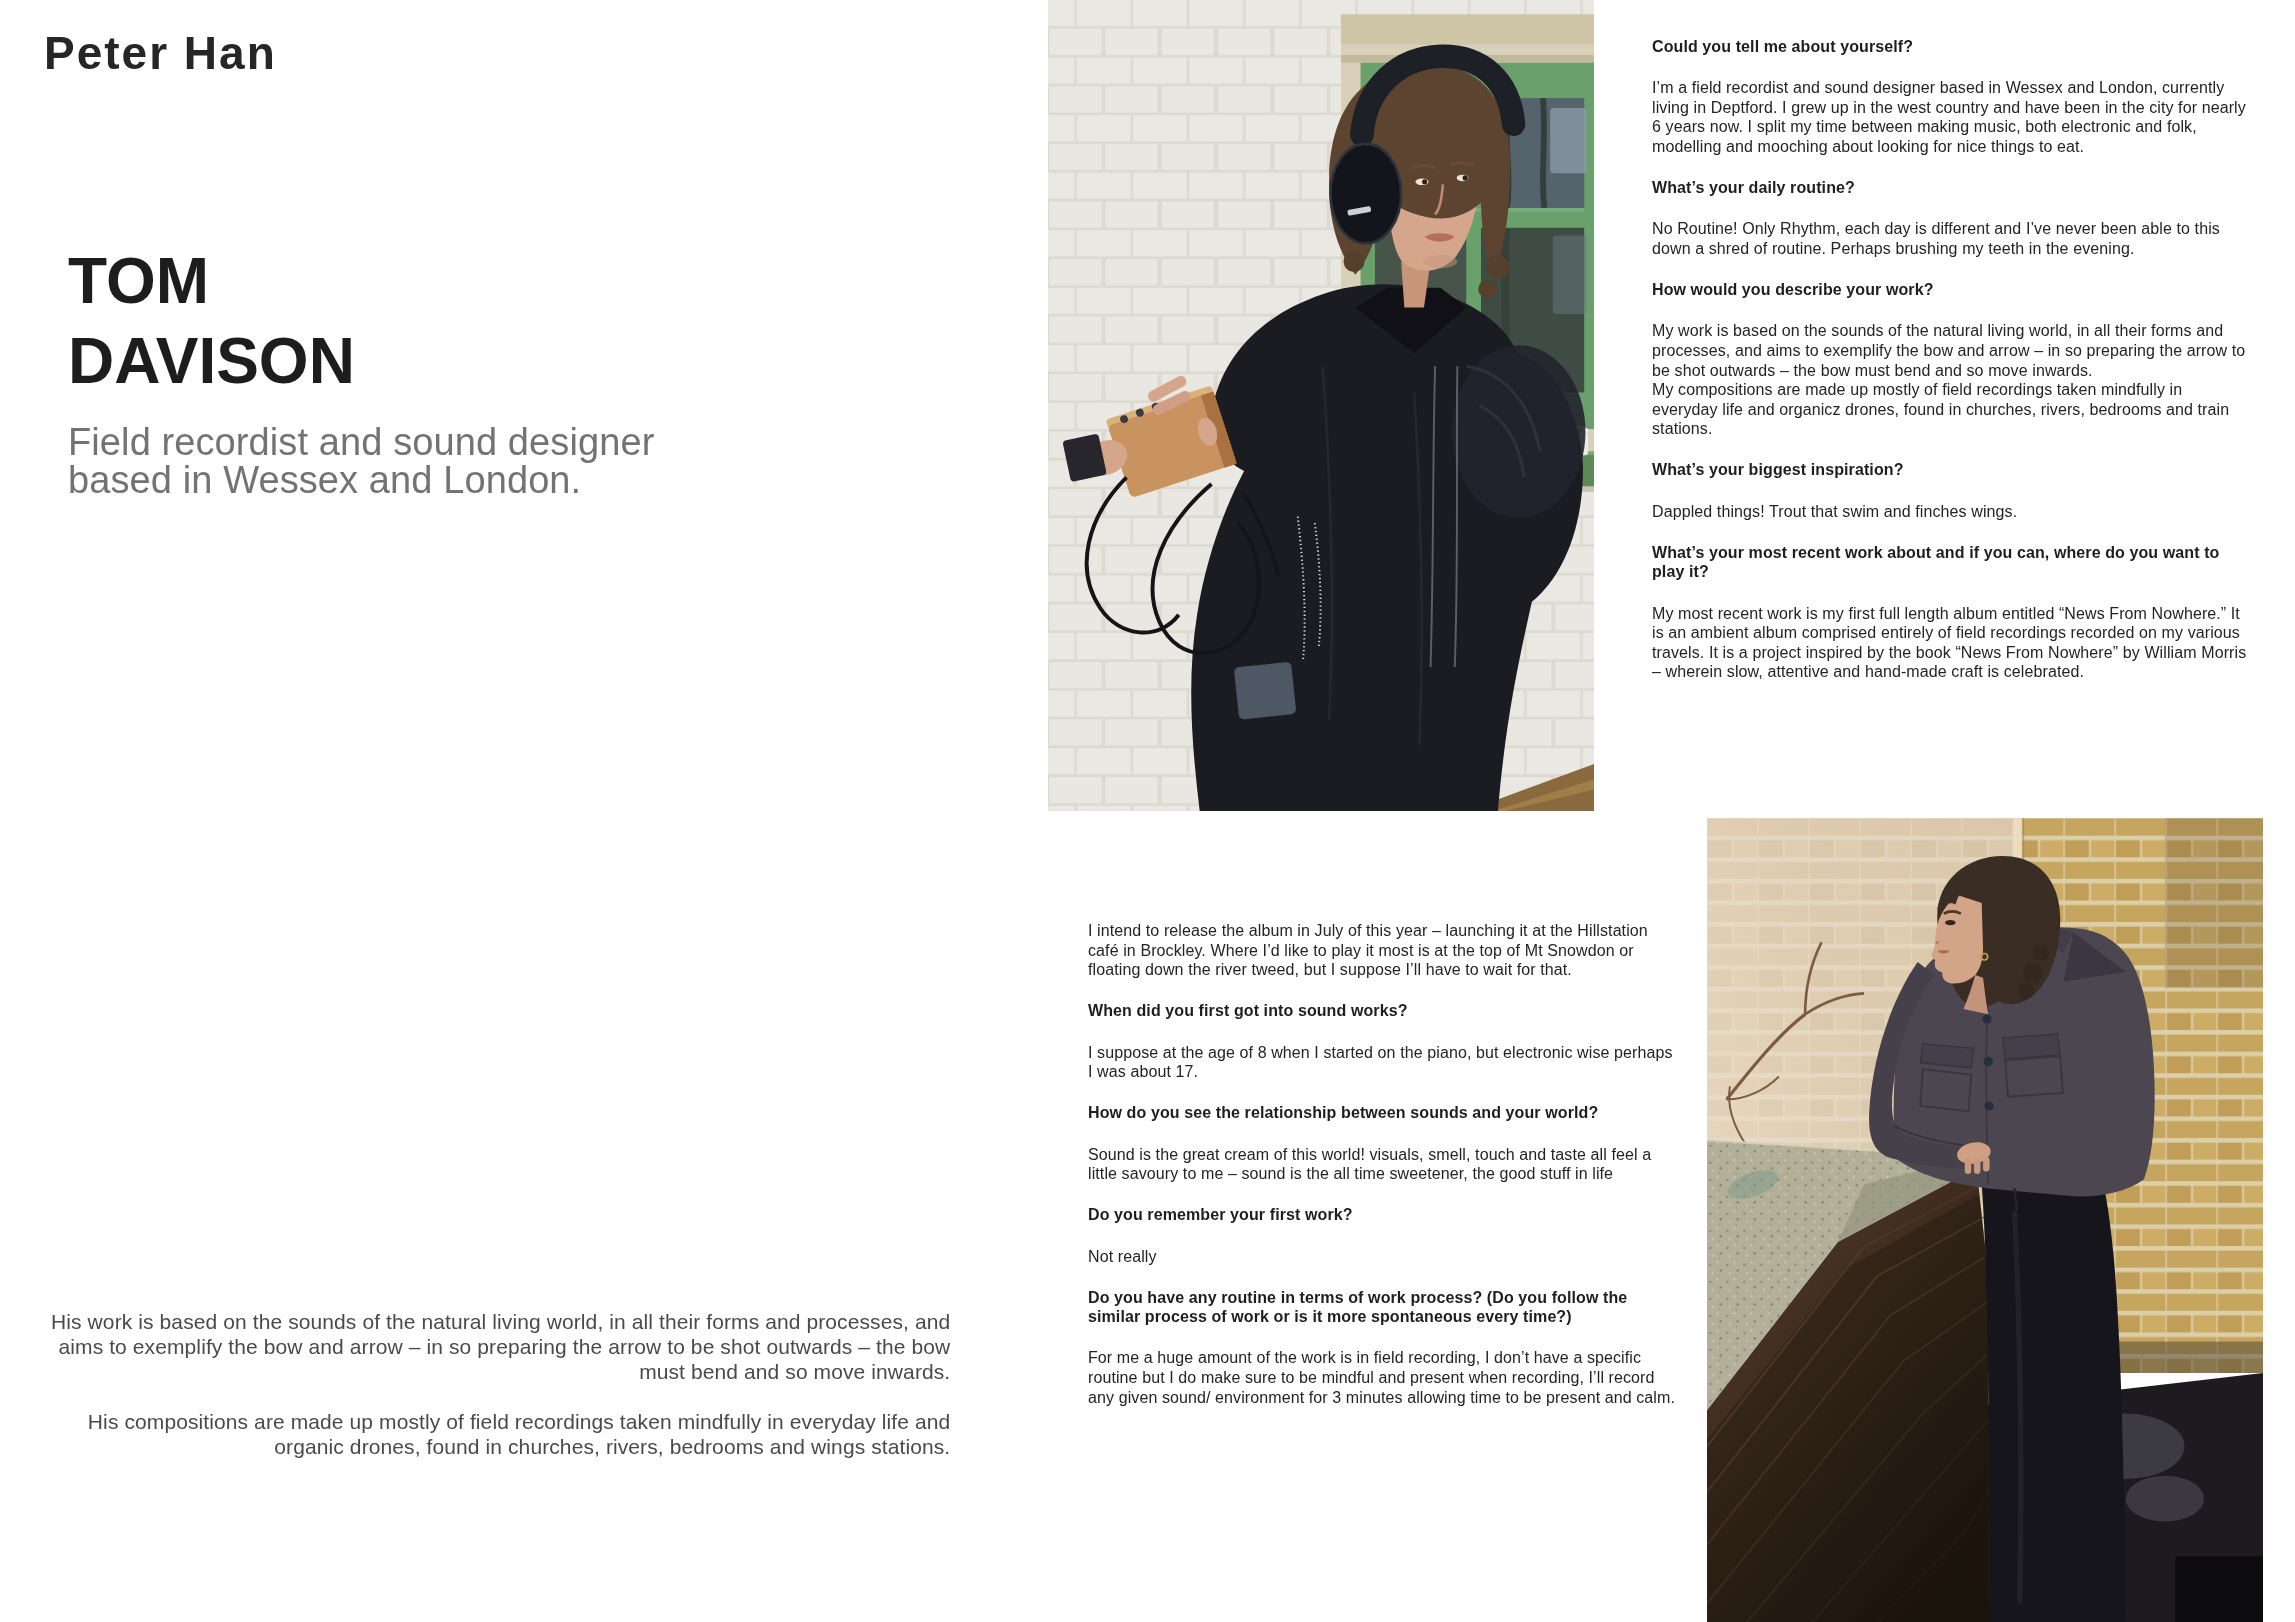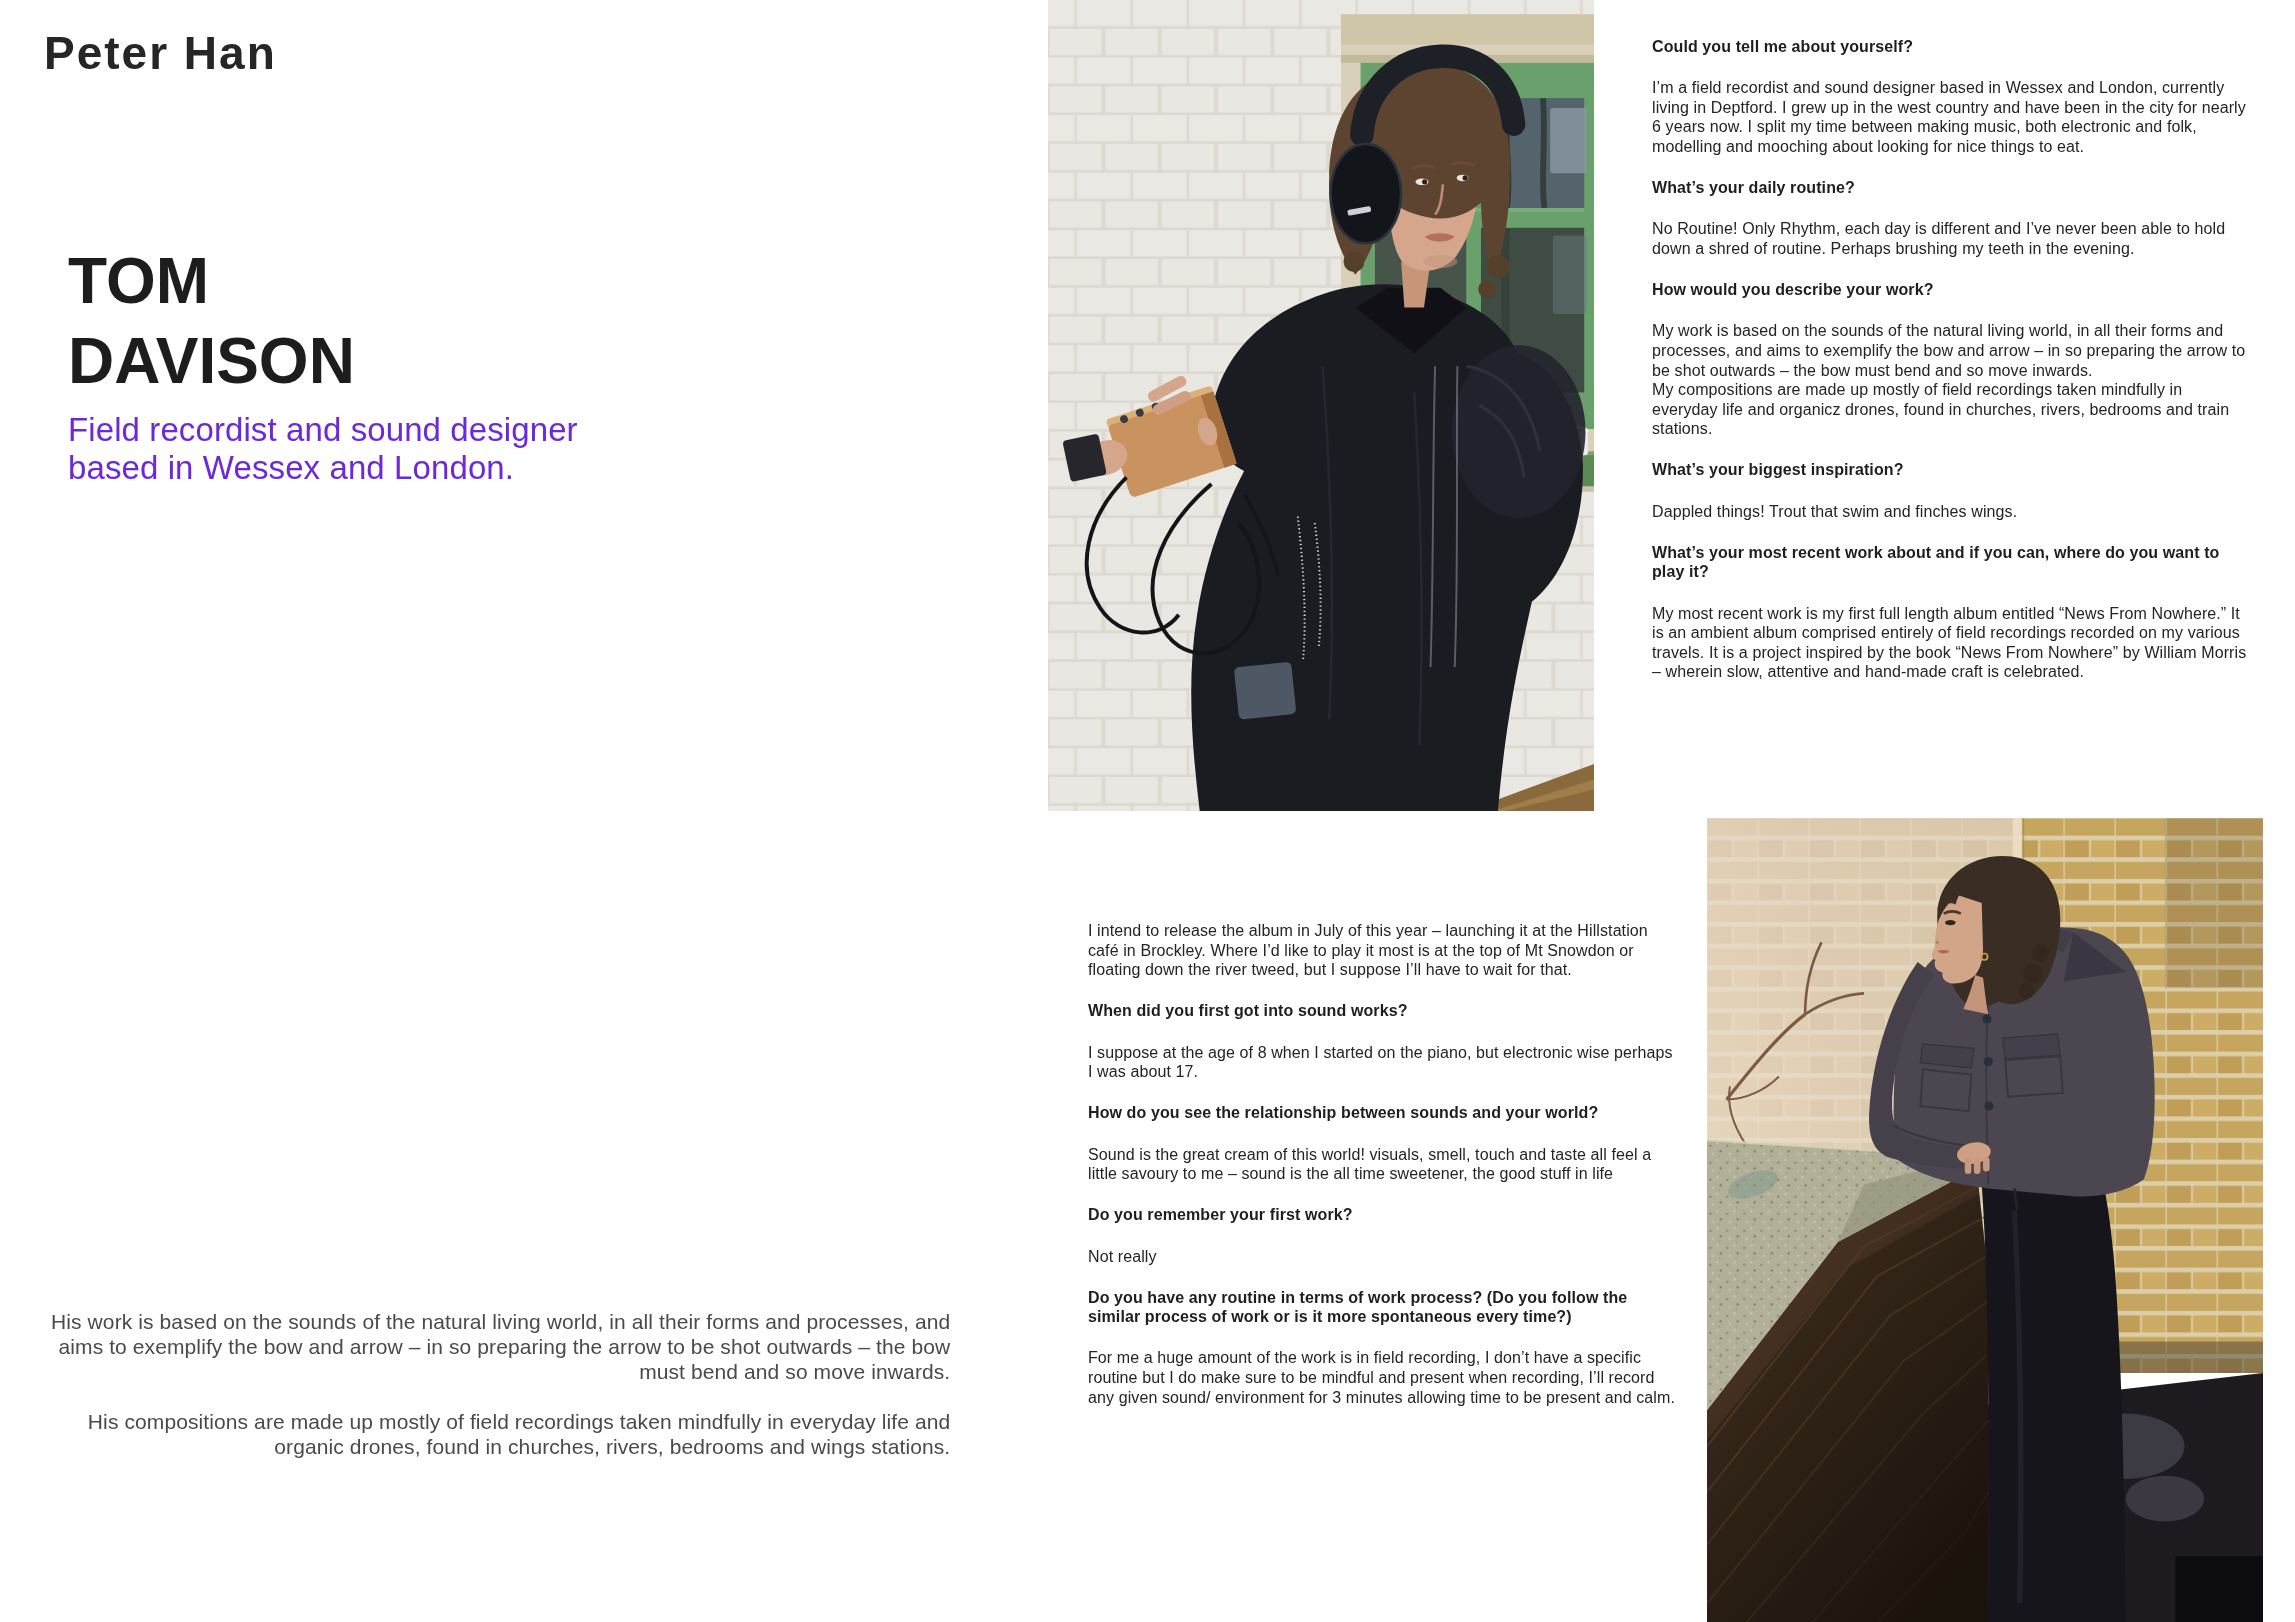--- a/index.html
+++ b/index.html
@@ -8,22 +8,22 @@
     font-family:"Liberation Sans", sans-serif;overflow:hidden;
     -webkit-font-smoothing:antialiased;
   }
   .byline{
     position:absolute;left:44px;top:26px;
     font-size:46px;font-weight:700;letter-spacing:2px;color:#262626;
   }
   .title-block{position:absolute;left:68px;top:241px;color:#1d1d1d;}
   .title-line{font-size:64px;line-height:80px;font-weight:700;letter-spacing:0;}
   .subtitle{
-    margin-top:10px;font-size:33px;line-height:38px;font-weight:400;
-    color:#6d28d9;white-space:pre-line;letter-spacing:0.1px;
+    margin-top:22px;font-size:38px;line-height:38px;font-weight:400;
+    color:#737373;white-space:pre-line;letter-spacing:0.1px;
   }
   .qa{position:absolute;}
   #col-right{left:1652px;top:37px;width:599px;}
   #col-center{left:1088px;top:921px;width:589px;}
   .qa p{
     margin:0 0 21.6px 0;font-size:16px;line-height:19.6px;color:#242424;
     white-space:pre-line;letter-spacing:0.1px;
   }
   .qa p.q{font-weight:700;color:#1e1e1e;}
   .bio{
@@ -172,21 +172,21 @@
         <path d="M382,790 C390,860 396,940 390,1010" stroke="#d7dade" stroke-width="3" fill="none" stroke-dasharray="2 4"></path>
         <path d="M408,800 C416,860 420,930 414,990" stroke="#d7dade" stroke-width="3" fill="none" stroke-dasharray="2 4"></path>
       </g>
     </svg>
   </figure>
 
   <section class="qa" id="col-right">
     <p class="q">Could you tell me about yourself?</p>
     <p class="a">I’m a field recordist and sound designer based in Wessex and London, currently living in Deptford. I grew up in the west country and have been in the city for nearly 6 years now. I split my time between making music, both electronic and folk, modelling and mooching about looking for nice things to eat.</p>
     <p class="q">What’s your daily routine?</p>
-    <p class="a">No Routine! Only Rhythm, each day is different and I’ve never been able to hold down a shred of routine. Perhaps brushing my teeth in the evening.</p>
+    <p class="a">No Routine! Only Rhythm, each day is different and I’ve never been able to this down a shred of routine. Perhaps brushing my teeth in the evening.</p>
     <p class="q">How would you describe your work?</p>
     <p class="a">My work is based on the sounds of the natural living world, in all their forms and processes, and aims to exemplify the bow and arrow – in so preparing the arrow to be shot outwards – the bow must bend and so move inwards.
 My compositions are made up mostly of field recordings taken mindfully in everyday life and organicz drones, found in churches, rivers, bedrooms and train stations.</p>
     <p class="q">What’s your biggest inspiration?</p>
     <p class="a">Dappled things! Trout that swim and finches wings.</p>
     <p class="q">What’s your most recent work about and if you can, where do you want to play it?</p>
     <p class="a">My most recent work is my first full length album entitled “News From Nowhere.” It is an ambient album comprised entirely of field recordings recorded on my various travels. It is a project inspired by the book “News From Nowhere” by William Morris – wherein slow, attentive and hand-made craft is celebrated.</p>
   </section>
 
   <figure id="photo2" aria-label="Tom Davison in a grey-blue overshirt and dark trousers, leaning his arm on a speckled concrete parapet beside a yellow brick wall">

